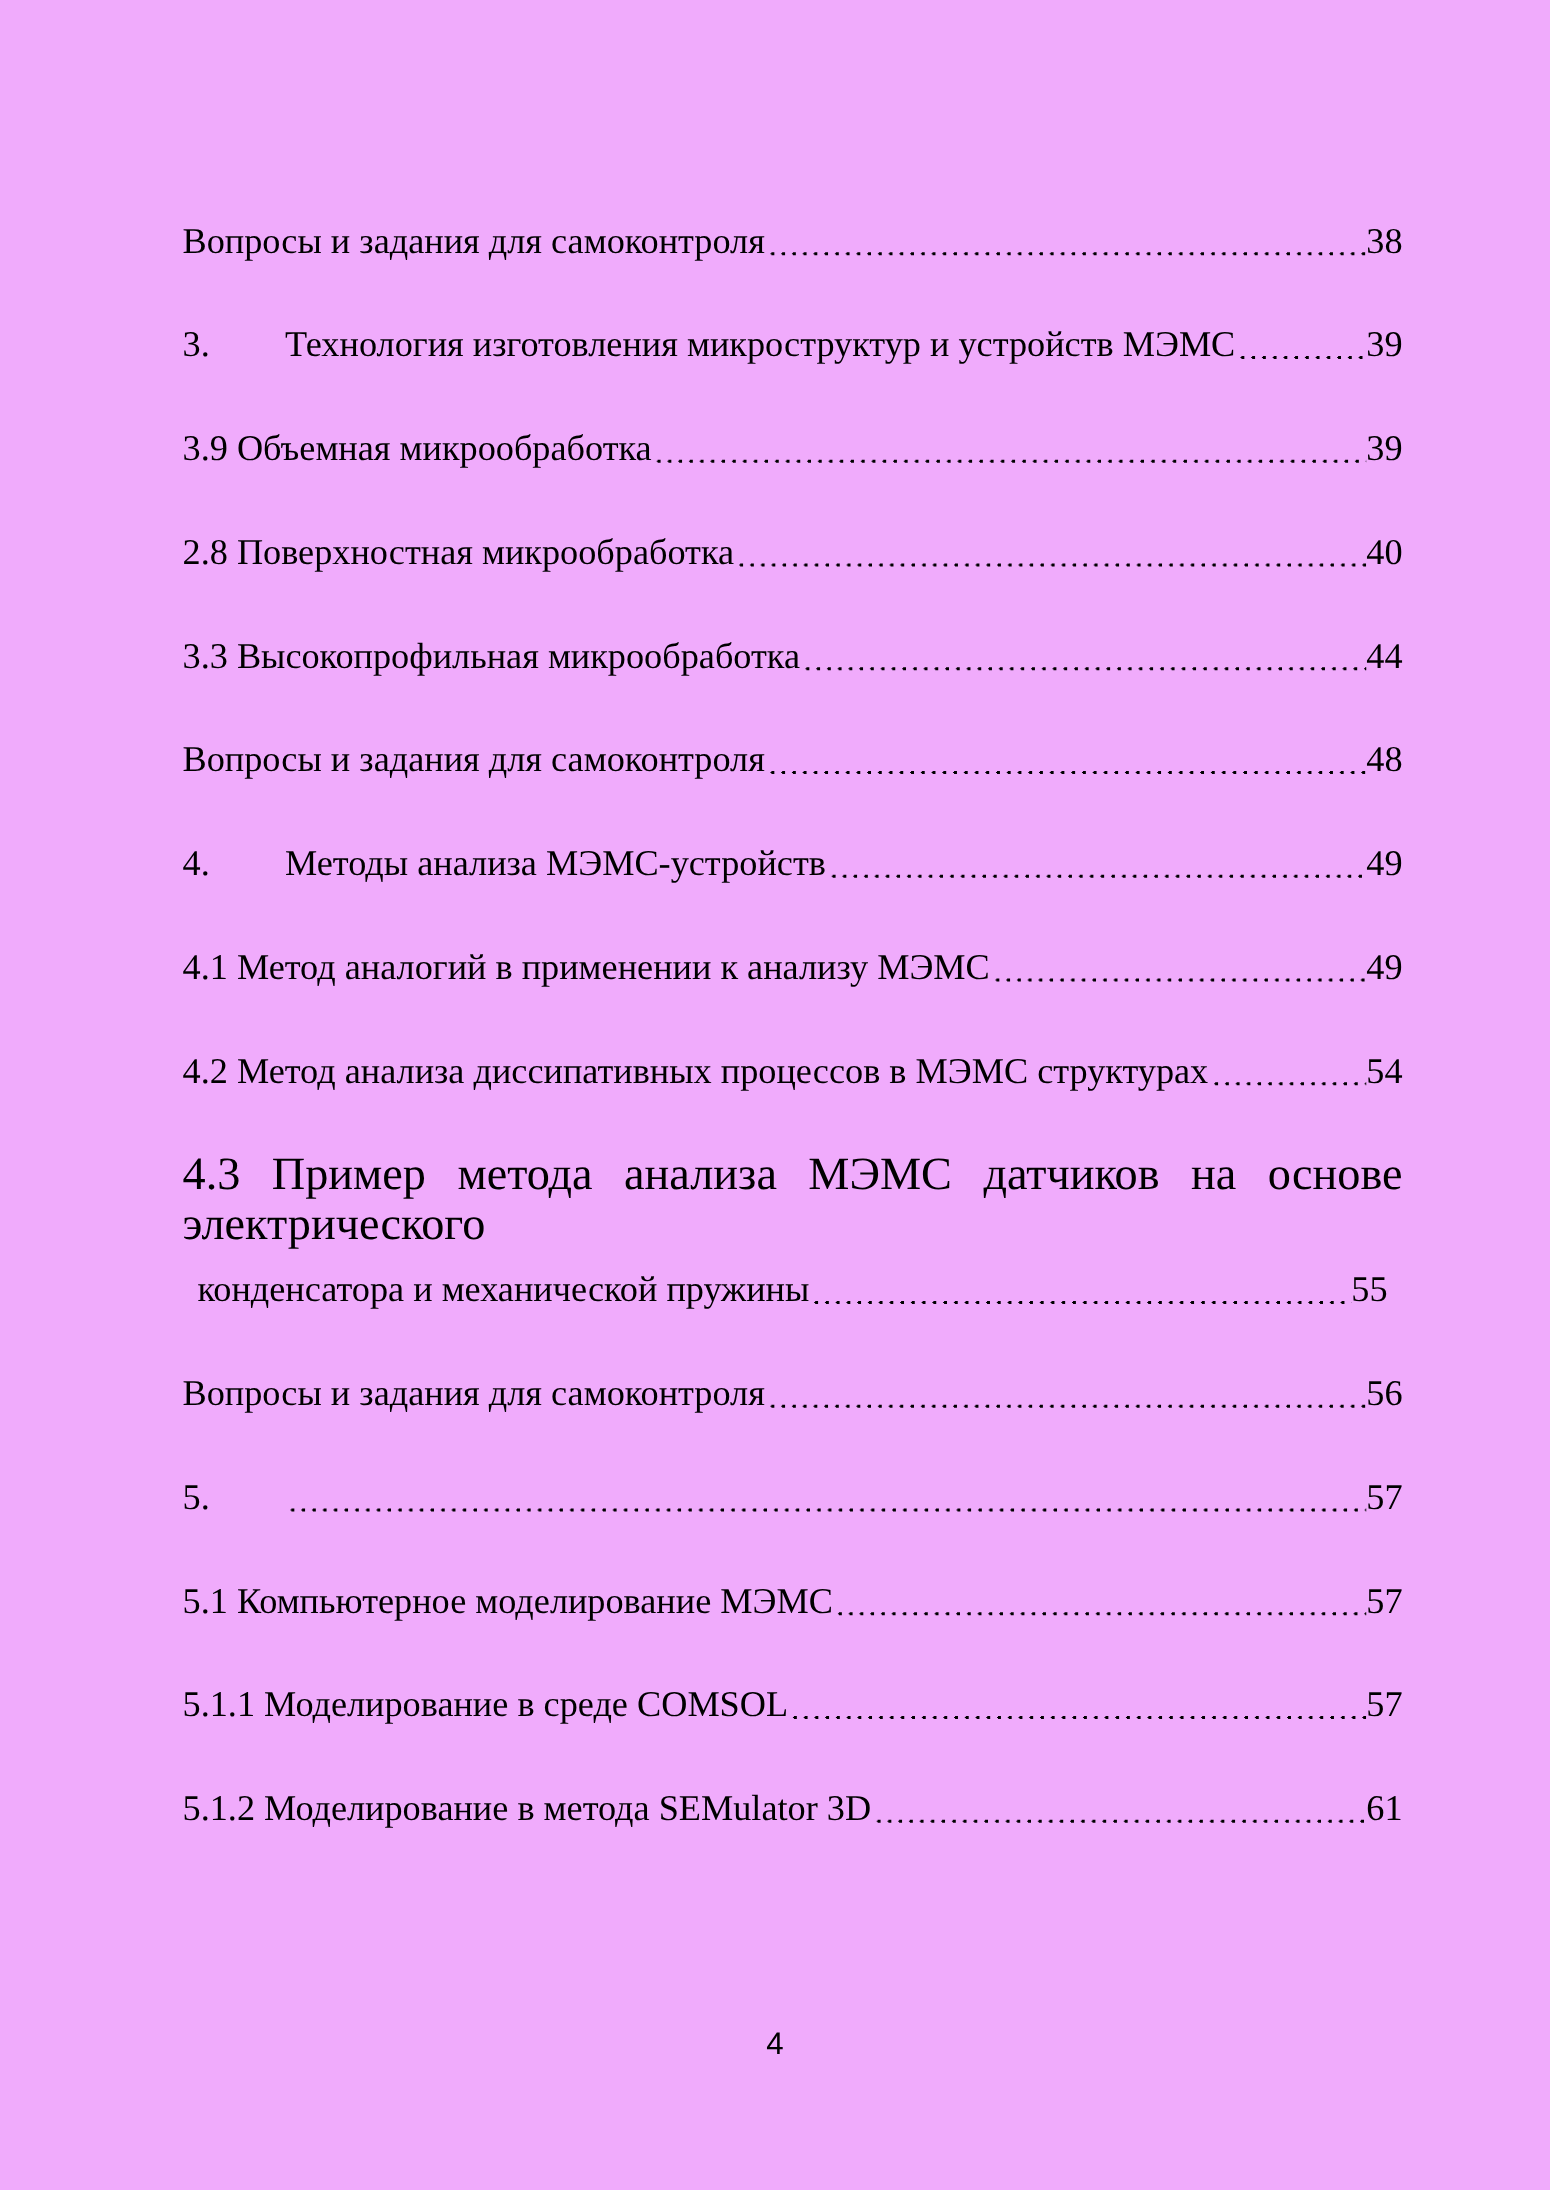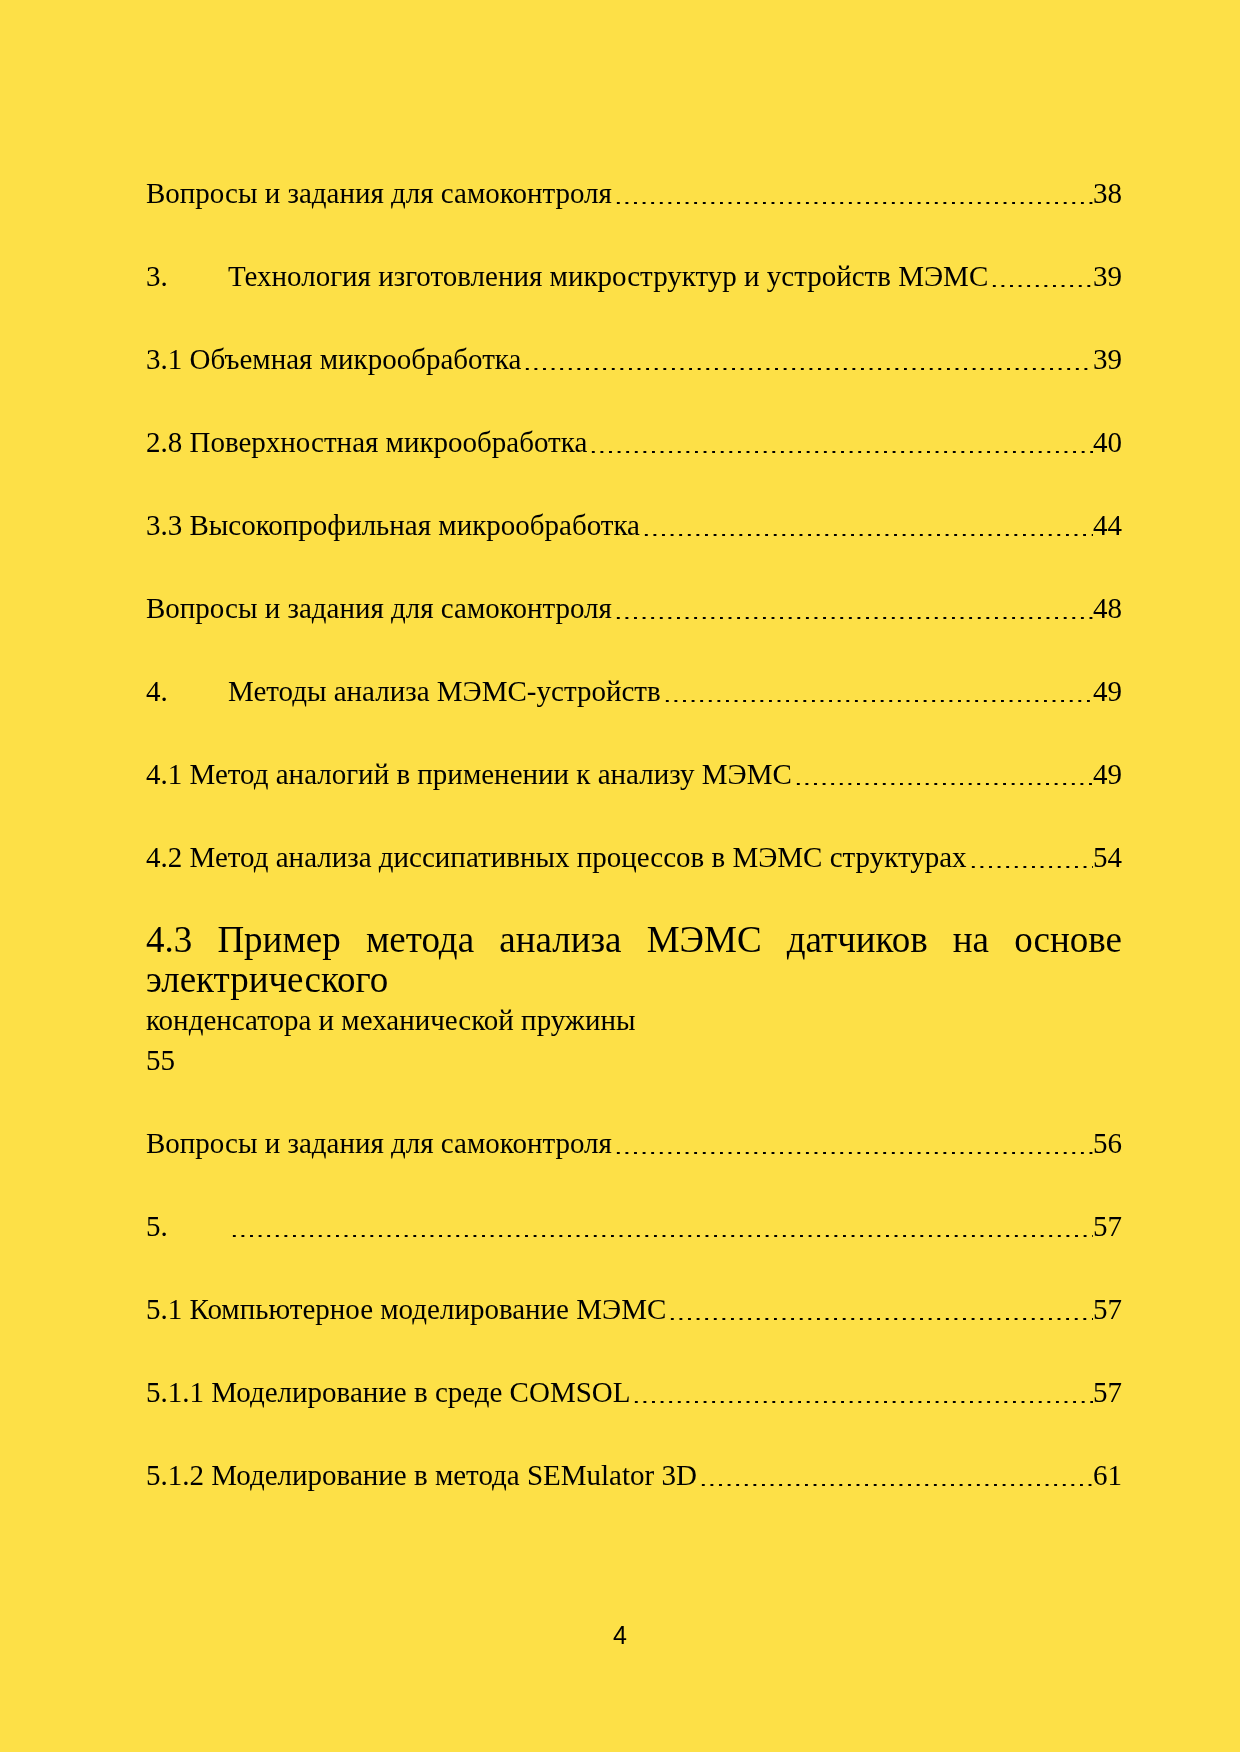--- a/index.html
+++ b/index.html
@@ -11,42 +11,41 @@
     position: relative;
     width: 1240px;
     height: 1752px;
     font-family: "Liberation Serif", serif;
     color: #000000;
     overflow: hidden;
   }
   .page {
     position: absolute;
     inset: 0;
-    background: #fde047;
+    background: #f0abfc;
   }
   .content {
     position: absolute;
     left: 146px;
     top: 173px;
     width: 976px;
   }
   .row {
     display: flex;
     align-items: flex-start;
     font-size: 29px;
     line-height: 40px;
     white-space: nowrap;
     margin: 0 0 43px 0;
   }
   .row-block {
     margin: 0 0 43px 0;
   }
   .row-block .row {
-    margin: 0;
-    flex-direction: column;
+    margin: 12px;
   }
   .num {
     flex: 0 0 82px;
     width: 82px;
   }
   .txt {
     flex: 0 0 auto;
   }
   .dots {
     flex: 1 1 auto;
@@ -90,21 +89,21 @@
     </div>
 
     <div class="row">
       <span class="num">3.</span>
       <span class="txt">Технология изготовления микроструктур и устройств МЭМС</span>
       <span class="dots"></span>
       <span class="pg">39</span>
     </div>
 
     <div class="row">
-      <span class="txt">3.1 Объемная микрообработка</span>
+      <span class="txt">3.9 Объемная микрообработка</span>
       <span class="dots"></span>
       <span class="pg">39</span>
     </div>
 
     <div class="row">
       <span class="txt">2.8 Поверхностная микрообработка</span>
       <span class="dots"></span>
       <span class="pg">40</span>
     </div>
 

